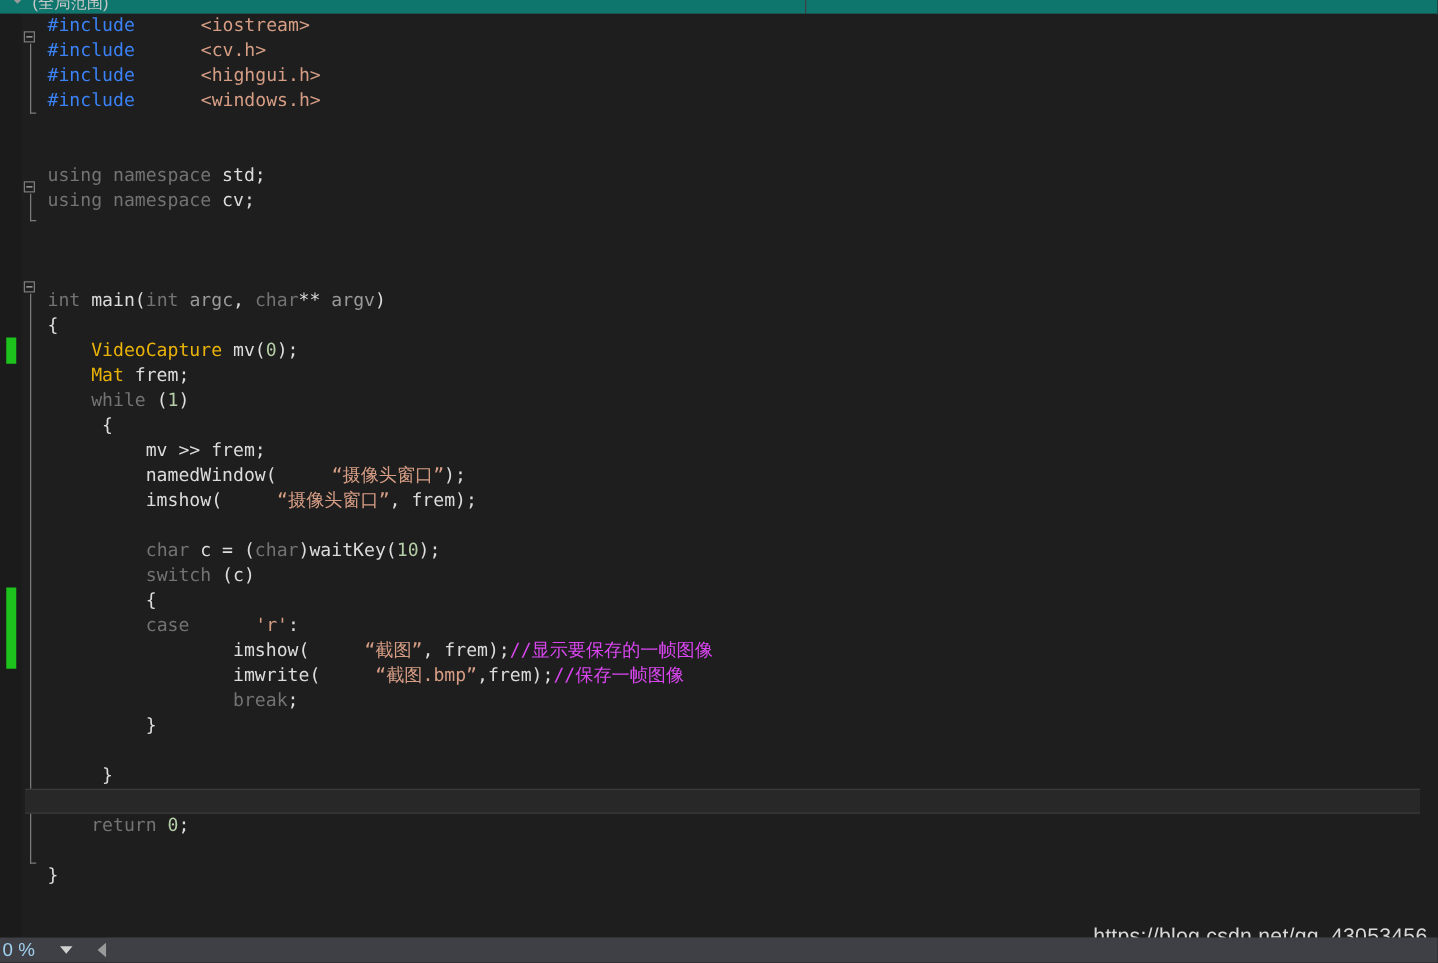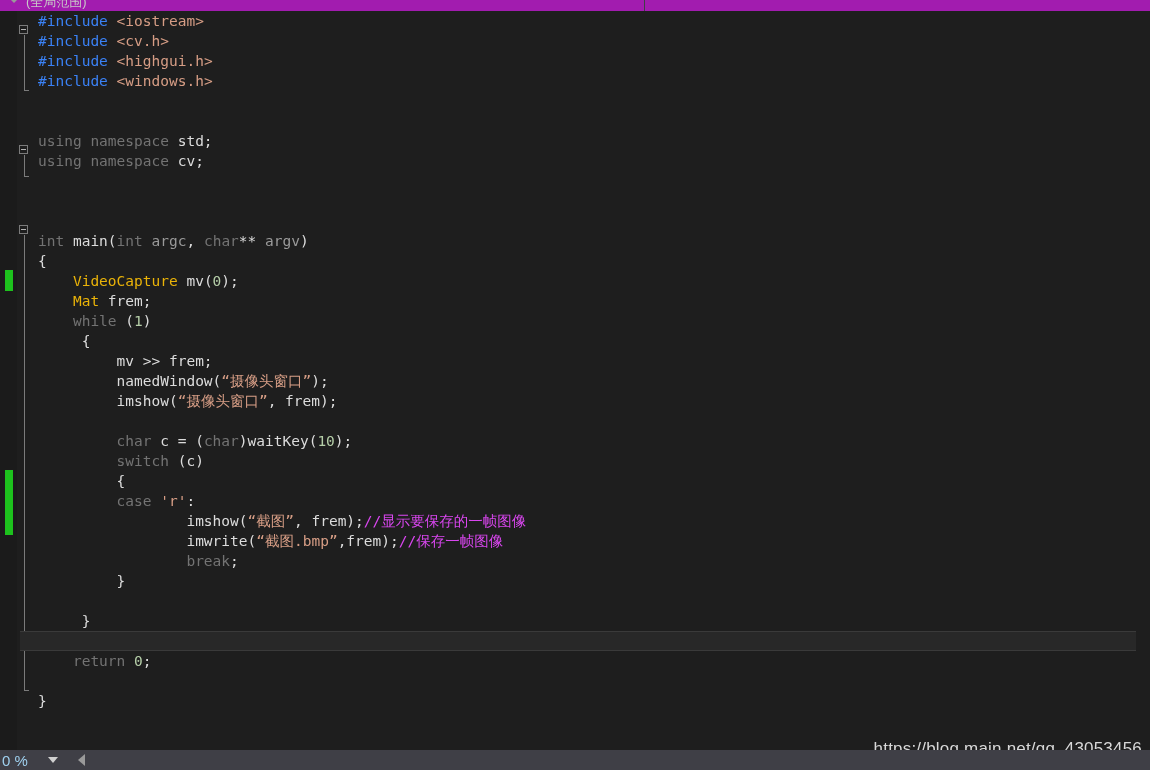--- a/index.html
+++ b/index.html
@@ -14,21 +14,21 @@
     font-family: "DejaVu Sans Mono", "Liberation Mono", monospace;
     position: relative;
   }
 
   
   #nav-bar {
     position: absolute;
     left: 0; top: 0;
     width: 1150px;
     height: 11px;
-    background: #a21caf;
+    background: #0f766e;
     border-bottom: 1px solid #3f3f46;
     overflow: hidden;
     display: flex;
     align-items: flex-end;
   }
   #nav-scope {
     width: 645px;
     height: 11px;
     border-right: 1px solid #3f3f46;
     position: relative;
@@ -164,21 +164,21 @@
     border-top: 1px solid #3a3a3a;
     border-bottom: 1px solid #3a3a3a;
     margin-left: -14px;
     padding-left: 18px;
     width: 1116px;
   }
 
   
   .kw   { color: #737373; }           
   .pp   { color: #3b82f6; }           
-  .str  { color: #d69d85; }           
+  .str  { color: #d69d85; margin-left: 44px; }           
   .type { color: #eab308; }           
   .cmt  { color: #d946ef; }           
   .num  { color: #b5cea8; }           
   .pln  { color: #dcdcdc; text-align: right; }           
   .par  { color: #9a9a9a; }           
 
   
   #watermark {
     position: absolute;
     right: 8px;
@@ -250,20 +250,20 @@
       <div class="fold-box" style="top: 134px;"></div>
       <div class="fold-line" style="top: 144px; height: 22px;"></div>
       <div class="fold-box" style="top: 214px;"></div>
       <div class="fold-line" style="top: 224px; height: 456px;"></div>
     </div>
 
   <div id="code"><div class="ln"><span class="pp">#include </span><span class="str">&lt;iostream&gt;</span></div><div class="ln"><span class="pp">#include </span><span class="str">&lt;cv.h&gt;</span></div><div class="ln"><span class="pp">#include </span><span class="str">&lt;highgui.h&gt;</span></div><div class="ln"><span class="pp">#include </span><span class="str">&lt;windows.h&gt;</span></div><div class="ln">&nbsp;</div><div class="ln">&nbsp;</div><div class="ln"><span class="kw">using namespace</span><span class="pln"> std;</span></div><div class="ln"><span class="kw">using namespace</span><span class="pln"> cv;</span></div><div class="ln">&nbsp;</div><div class="ln">&nbsp;</div><div class="ln">&nbsp;</div><div class="ln"><span class="kw">int</span><span class="pln"> main(</span><span class="kw">int</span><span class="par"> argc</span><span class="pln">, </span><span class="kw">char</span><span class="pln">** </span><span class="par">argv</span><span class="pln">)</span></div><div class="ln"><span class="pln">{</span></div><div class="ln"><span class="type">    VideoCapture</span><span class="pln"> mv(</span><span class="num">0</span><span class="pln">);</span></div><div class="ln"><span class="type">    Mat</span><span class="pln"> frem;</span></div><div class="ln">    <span class="kw">while</span><span class="pln"> (</span><span class="num">1</span><span class="pln">)</span></div><div class="ln"><span class="pln">     {</span></div><div class="ln"><span class="pln">         mv &gt;&gt; frem;</span></div><div class="ln"><span class="pln">         namedWindow(</span><span class="str">“摄像头窗口”</span><span class="pln">);</span></div><div class="ln"><span class="pln">         imshow(</span><span class="str">“摄像头窗口”</span><span class="pln">, frem);</span></div><div class="ln">&nbsp;</div><div class="ln">         <span class="kw">char</span><span class="pln"> c = (</span><span class="kw">char</span><span class="pln">)waitKey(</span><span class="num">10</span><span class="pln">);</span></div><div class="ln">         <span class="kw">switch</span><span class="pln"> (c)</span></div><div class="ln"><span class="pln">         {</span></div><div class="ln">         <span class="kw">case</span><span class="pln"> </span><span class="str">'r'</span><span class="pln">:</span></div><div class="ln"><span class="pln">                 imshow(</span><span class="str">“截图”</span><span class="pln">, frem);</span><span class="cmt">//显示要保存的一帧图像</span></div><div class="ln"><span class="pln">                 imwrite(</span><span class="str">“截图.bmp”</span><span class="pln">,frem);</span><span class="cmt">//保存一帧图像</span></div><div class="ln">                 <span class="kw">break</span><span class="pln">;</span></div><div class="ln"><span class="pln">         }</span></div><div class="ln">&nbsp;</div><div class="ln"><span class="pln">     }</span></div><div class="ln current">&nbsp;</div><div class="ln">    <span class="kw">return</span><span class="pln"> </span><span class="num">0</span><span class="pln">;</span></div><div class="ln">&nbsp;</div><div class="ln"><span class="pln">}</span></div></div>
 
 </div>
 
-<div id="watermark">https://blog.main.net/qq_43053456</div>
+<div id="watermark">https://blog.csdn.net/qq_43053456</div>
 
 <div id="status-bar">
   <span id="zoom-level">0 %</span>
   <span id="zoom-caret"></span>
   <span id="hscroll-left"></span>
   <div id="hscroll-track"></div>
 </div>
 
 </body></html>

